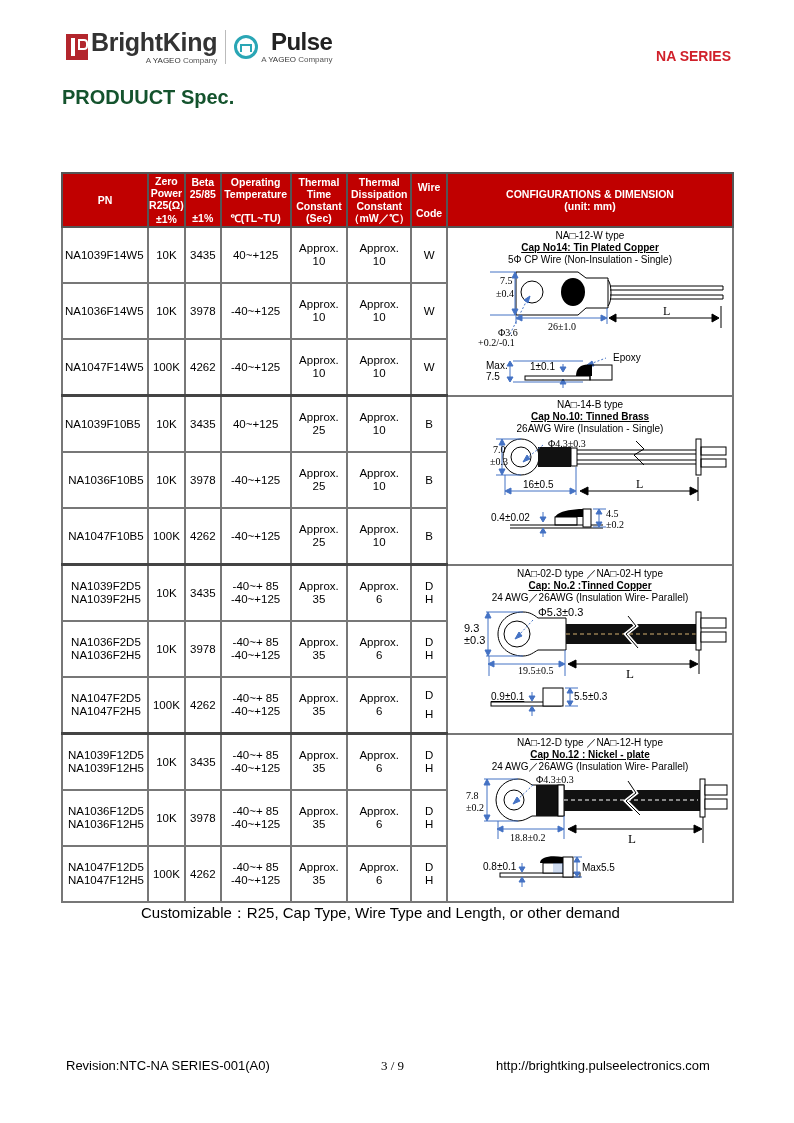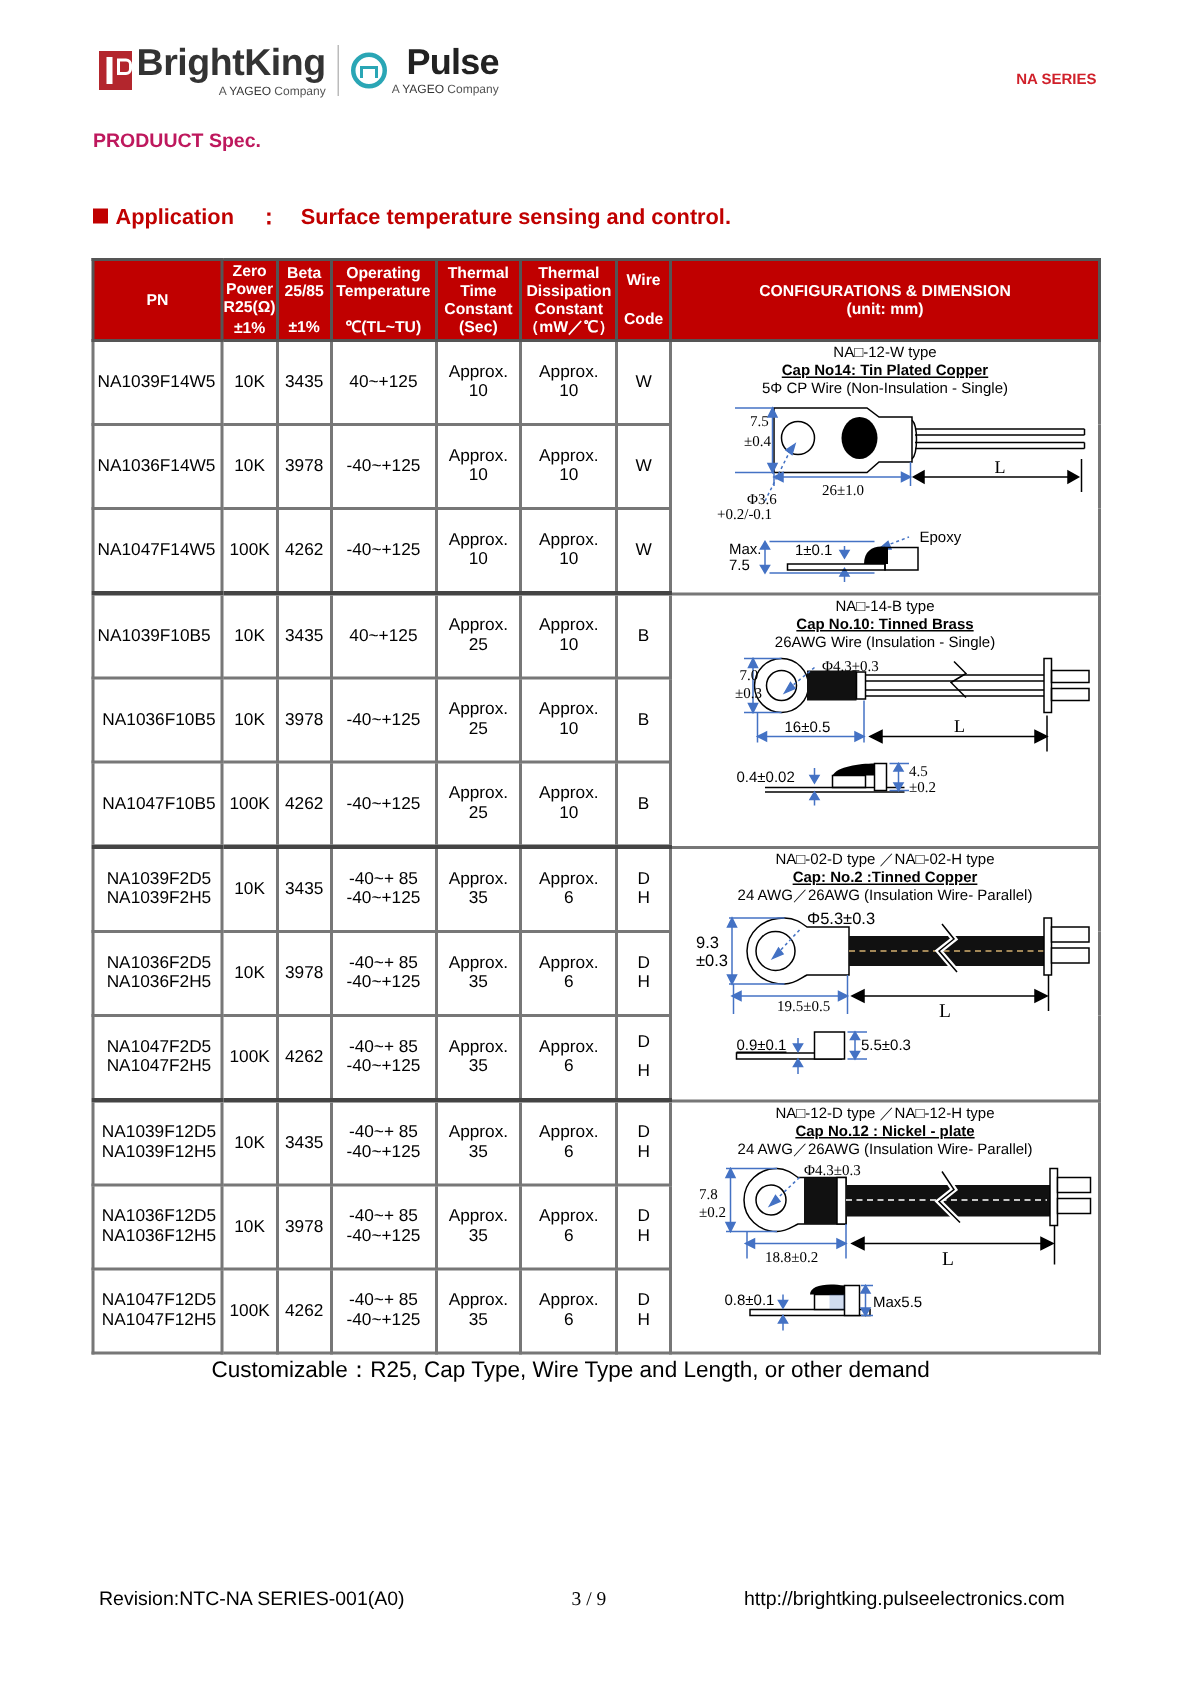--- a/index.html
+++ b/index.html
@@ -9,22 +9,22 @@
   .bk-mark:before{content:"";position:absolute;left:5px;top:4px;width:4px;height:18px;background:#fff;}
   .bk-mark:after{content:"";position:absolute;left:12px;top:5px;width:6px;height:7px;border:2px solid #fff;border-radius:0 4px 4px 0;}
   .bk-text{display:flex;flex-direction:column;align-items:flex-end;line-height:1;}
   .bk-name{font-weight:bold;font-size:25px;color:#333;letter-spacing:-0.3px;}
   .yageo{font-size:8px;color:#555;margin-top:2px;}
   .yageo b{color:#333;font-weight:normal;}
   .logo-sep{width:1px;height:34px;background:#bbb;margin:0 8px;}
   .pulse-mark{width:24px;height:24px;border:3px solid #2aa6b5;border-radius:50%;box-sizing:border-box;position:relative;margin-right:3px;}
   .pulse-mark:after{content:"";position:absolute;left:3px;top:6px;width:8px;height:6px;border-top:2px solid #2aa6b5;border-left:2px solid #2aa6b5;border-right:2px solid #2aa6b5;}
   .pulse-name{font-weight:bold;font-size:24px;color:#222;letter-spacing:-0.5px;}
-  .series{position:absolute;right:63px;top:48px;font-size:10px;font-weight:bold;color:#d0202a;padding-left:45px;}
-  .prod-spec{position:absolute;left:62px;top:86px;font-size:13px;font-weight:bold;color:#be185d;}
+  .series{position:absolute;right:63px;top:48px;font-size:14px;font-weight:bold;color:#d0202a;padding-left:45px;}
+  .prod-spec{position:absolute;left:62px;top:86px;font-size:20px;font-weight:bold;color:#14532d;}
   .app{position:absolute;left:62px;top:135px;font-size:14.5px;font-weight:bold;color:#c00000;line-height:20px;}
   .app .sq{display:inline-block;width:10px;height:10px;background:#c00000;margin-right:5px;}
   .app .lbl{display:inline-block;}
   .app .colon{display:inline-block;margin:0 14px 0 16px;}
   .app .line2{padding-left:131px;}
   table.spec{position:absolute;left:61px;top:172px;border-collapse:collapse;width:673px;font-size:11.5px;}
   table.spec td, table.spec th{border:2px solid #777;padding:0;text-align:center;vertical-align:middle;}
   table.spec thead th{background:#c00000;color:#fff;font-weight:bold;font-size:10.5px;line-height:12px;border-color:#555;}
   table.spec tbody td{height:54px;line-height:13px;}
   .pn{text-align:left !important;padding-left:2px !important;}
@@ -56,21 +56,20 @@
   <div class="bk-text">
     <span class="pulse-name">Pulse</span>
     <span class="yageo"><span>A</span> <b>YAGEO</b> <span>Company</span></span>
   </div>
 </div>
 
 <div class="series">NA SERIES</div>
 <div class="prod-spec">PRODUUCT Spec.</div>
 
 <div class="app">
-  <div><span class="sq"></span><span class="lbl">Application</span><span class="colon">：</span><span>Surface temperature sensing and control.</span></div>
 </div>
 
 <table class="spec">
   <colgroup>
     <col style="width:86px">
       <col style="width:37px">
       <col style="width:36px">
       <col style="width:70px">
       <col style="width:57px">
       <col style="width:64px">

